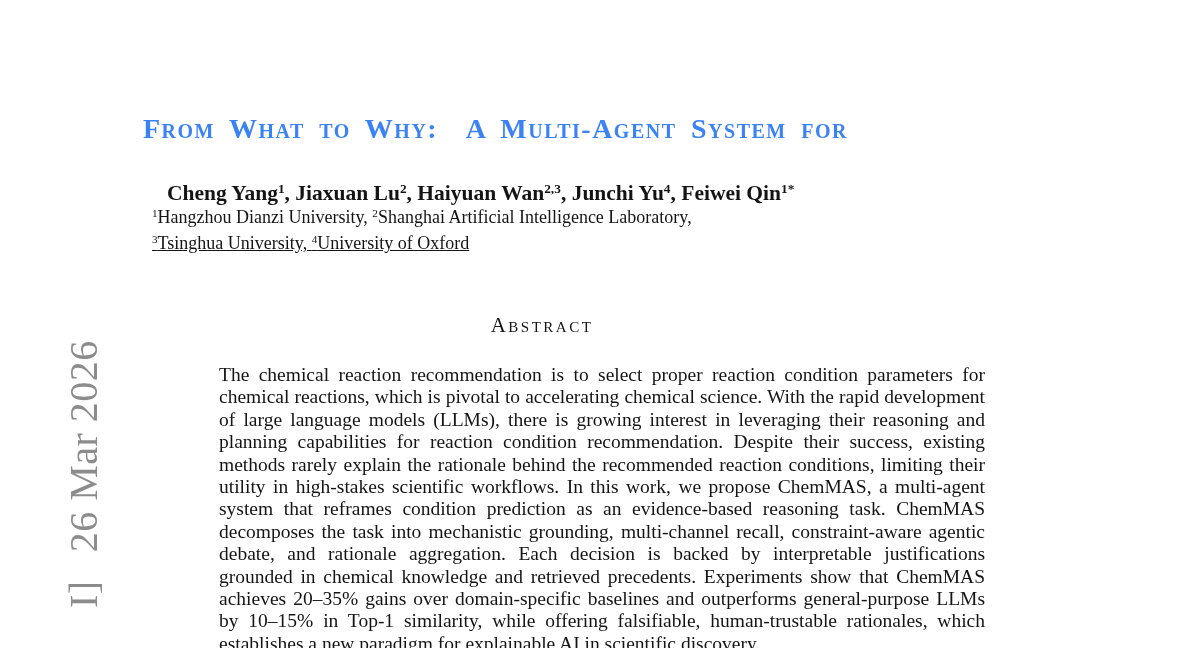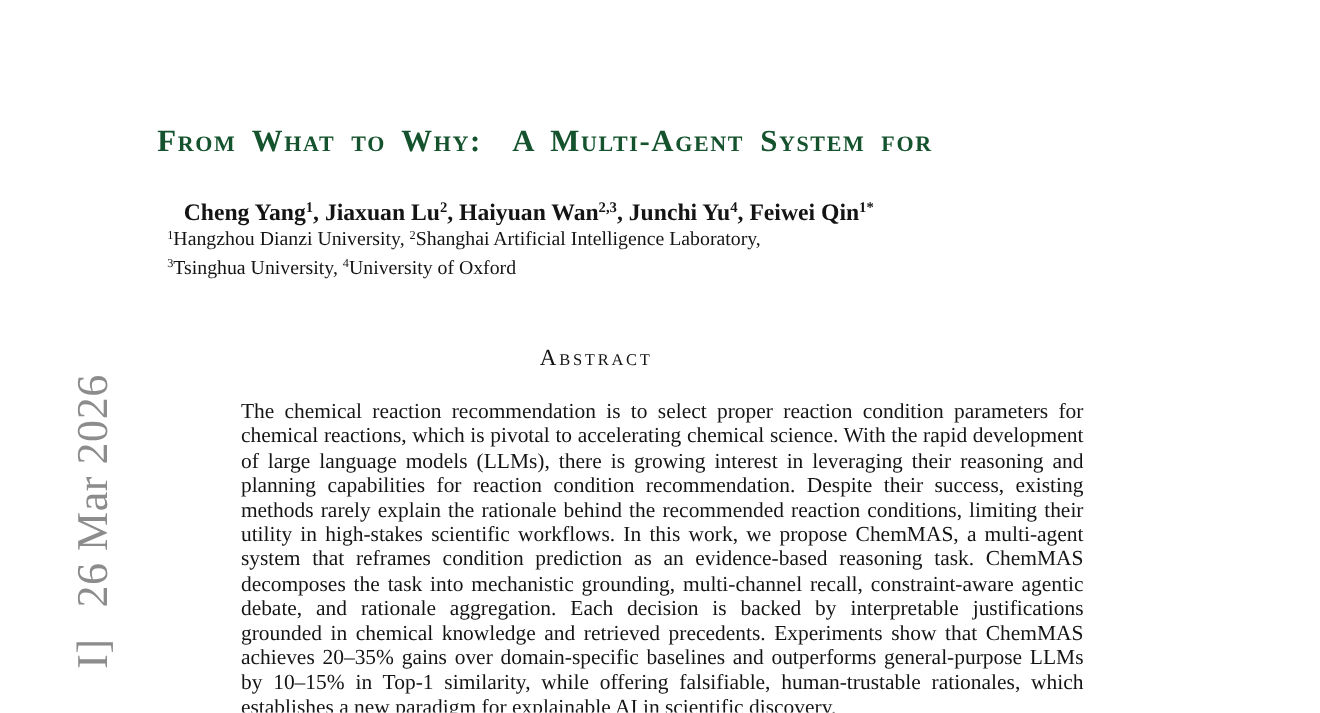--- a/index.html
+++ b/index.html
@@ -34,40 +34,40 @@
     position: absolute;
     left: 143px;
     top: 33px;
     width: 960px;
     font-size: 28px;
     line-height: 38.4px;
     font-variant: small-caps;
     letter-spacing: 1.5px;
     word-spacing: 6px;
     white-space: pre;
-    color: #14532d;
+    color: #3b82f6;
   }
 
   
   .authors-line {
     position: absolute;
     left: 167px;
     top: 181px;
     font-size: 21.5px;
     font-weight: bold;
     white-space: pre;
   }
   .affil-line {
     position: absolute;
     left: 152px;
     font-size: 18px;
     white-space: pre;
   }
   .affil-1 { top: 207px; }
-  .affil-2 { top: 233px; }
+  .affil-2 { top: 233px; text-decoration: underline; }
   sup {
     font-size: 0.62em;
     vertical-align: baseline;
     position: relative;
     top: -0.55em;
     line-height: 0;
   }
 
   
   .abstract-heading {

